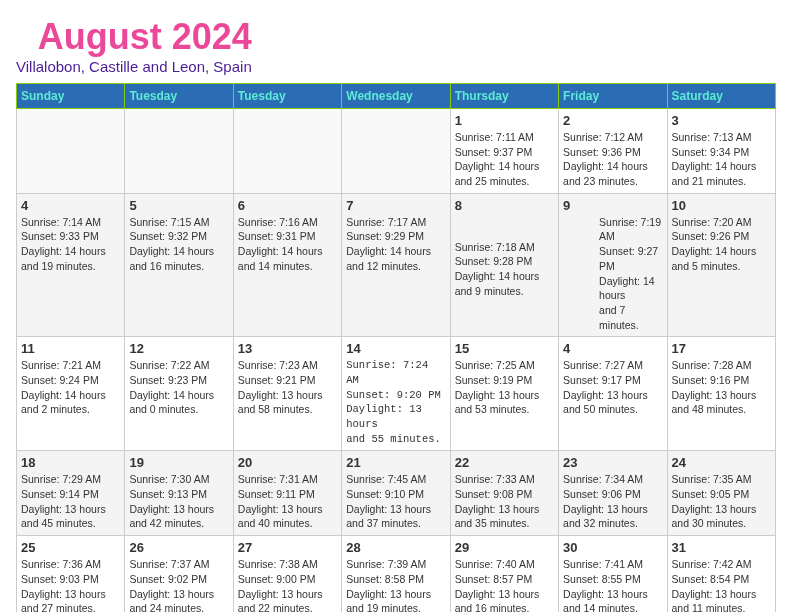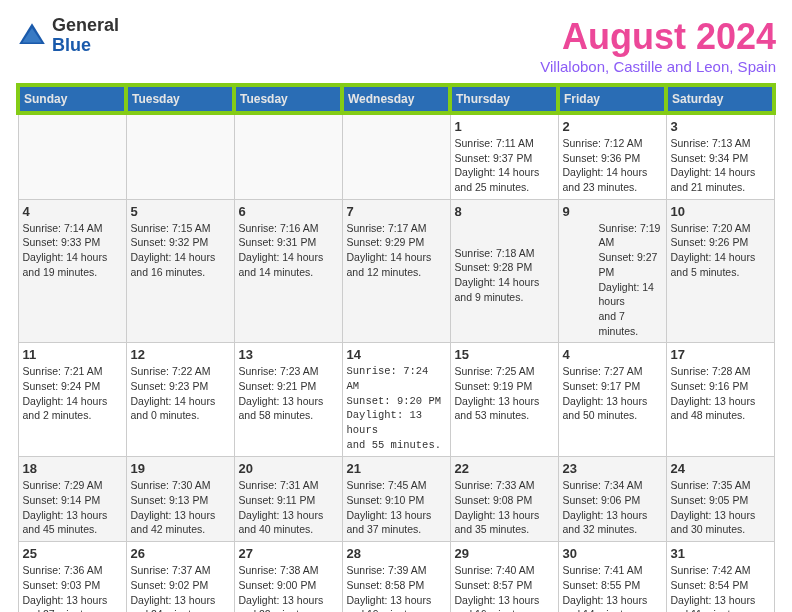--- a/index.html
+++ b/index.html
@@ -35,35 +35,35 @@
     .title-block {
       text-align: right;
     }
     .month-title {
       font-size: 36px;
       font-weight: bold;
       color: #ec4899;
     }
     .location-title {
       font-size: 15px;
-      color: #8b5cf6;
+      color: #4c1d95;
     }
     .calendar {
       width: 100%;
       border-collapse: collapse;
       font-size: 11px;
     }
     .calendar th {
       background: #2a6db5;
-      color: #e5e5e5;
+      color: #5eead4;
       padding: 5px 4px;
       text-align: left;
       font-size: 12px;
       font-weight: bold;
-      border: 4px solid #84cc16;
+      border: 1px solid #84cc16;
     }
     .calendar td {
       border: 1px solid #ccc;
       vertical-align: top;
       padding: 4px;
       width: 108px;
       min-height: 80px;
       background: #fff;
     }
     .calendar td.empty {
@@ -81,30 +81,20 @@
       line-height: 1.4;
     }
     tr:nth-child(odd) td { background: #fff; }
     tr:nth-child(even) td { background: #f4f4f4; }
     .calendar thead tr th { background: #2a6db5; }
   </style>
 </head>
 <body>
 
 <div class="header">
-  <div class="logo">
-    <svg class="logo-icon" viewBox="0 0 40 40">
-      <polygon points="20,4 36,30 4,30" fill="#1a5aab"></polygon>
-      <polygon points="20,10 32,28 8,28" fill="#5599dd" opacity="0.5"></polygon>
-    </svg>
-    <div class="logo-text">
-      <span class="logo-general">General</span><br>
-      <span class="logo-blue">Blue</span>
-    </div>
-  </div>
   <div class="title-block">
     <div class="month-title">August 2024</div>
     <div class="location-title">Villalobon, Castille and Leon, Spain</div>
   </div>
 </div>
 
 <table class="calendar">
   <thead>
     <tr>
     <th>Sunday</th>

